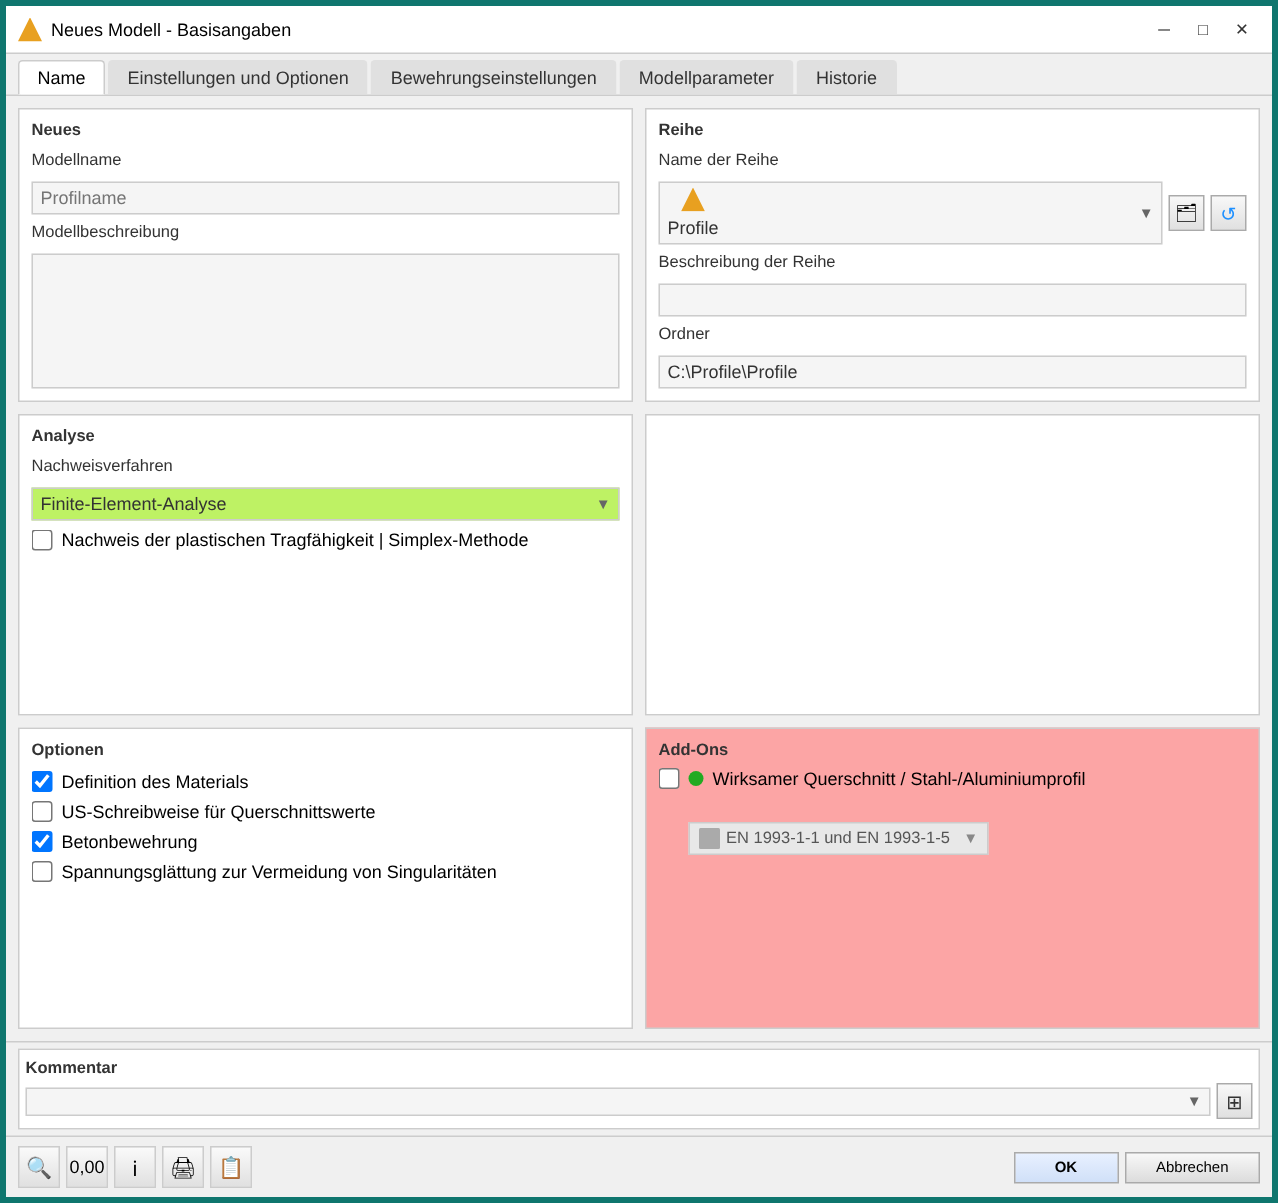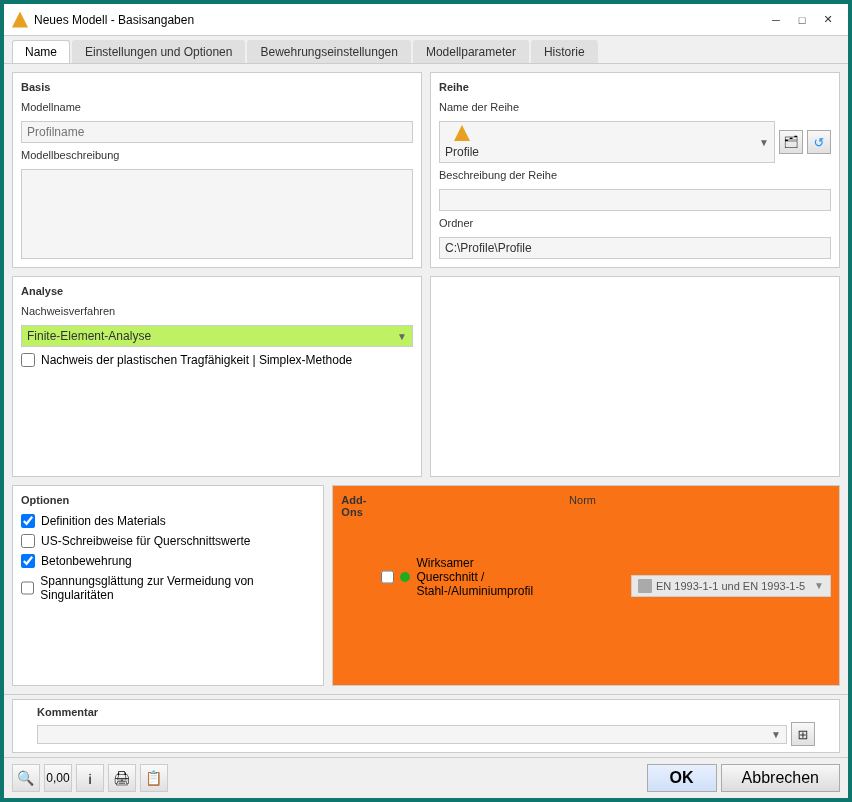--- a/index.html
+++ b/index.html
@@ -173,21 +173,21 @@
       cursor: pointer;
       display: flex;
       align-items: center;
       justify-content: center;
       font-size: 12px;
       flex-shrink: 0;
     }
 
     .checkbox-row {
       display: flex;
-      align-items: center;
+      align-items: flex-end;
       gap: 6px;
       font-size: 12px;
     }
     .checkbox-row input[type="checkbox"] {
       width: 14px;
       height: 14px;
       cursor: pointer;
     }
 
     .dropdown-select {
@@ -272,21 +272,21 @@
       justify-content: center;
       font-size: 14px;
     }
 
     .spacer { flex: 1; }
 
     .action-btn {
       padding: 4px 20px;
       border: 1px solid #aaa;
       background: linear-gradient(to bottom, #f8f8f8, #dcdcdc);
-      font-size: 16px;
+      font-size: 10px;
       cursor: pointer;
       min-width: 70px;
     }
     .action-btn.primary {
       background: linear-gradient(to bottom, #e8f0ff, #d0e0f8);
       font-weight: bold;
     }
 
     .kommentar-label {
       font-size: 11px;
@@ -318,25 +318,26 @@
       background: #fff;
       border: 1px solid #ccc;
       padding: 8px;
       display: flex;
       flex-direction: column;
       gap: 6px;
     }
 
     .addons-panel-container {
       flex: 1;
-      background: #f97316;
+      background: #fca5a5;
       border: 1px solid #ccc;
       padding: 8px;
       display: flex;
-      gap: 15px;
+      flex-direction: column;
+      gap: 4px;
     }
   </style>
 </head>
 <body>
 
 <div class="window">
 
   <div class="titlebar">
     <div class="titlebar-icon"></div>
     <span class="titlebar-title">Neues Modell - Basisangaben</span>
@@ -353,21 +354,21 @@
     <div class="tab">Bewehrungseinstellungen</div>
     <div class="tab">Modellparameter</div>
     <div class="tab">Historie</div>
   </div>
 
   <div class="content">
 
     <div style="display:flex; gap:8px;">
 
       <div class="panel">
-        <div class="panel-title">Basis</div>
+        <div class="panel-title">Neues</div>
         <div class="field-label">Modellname</div>
         <input class="text-input" type="text" placeholder="Profilname" style="">
         <div class="field-label">Modellbeschreibung</div>
         <textarea class="textarea-input" style="height: 60px;"></textarea>
       </div>
 
       <div class="panel">
         <div class="panel-title">Reihe</div>
         <div class="field-label">Name der Reihe</div>
         <div class="select-row">
@@ -433,37 +434,36 @@
         </div>
       </div>
 
       <div class="addons-panel-container">
         <div class="panel-title">Add-Ons</div>
         <div class="addon-row">
           <input type="checkbox" style="">
           <span class="green-dot"></span>
           <label>Wirksamer Querschnitt / Stahl-/Aluminiumprofil</label>
         </div>
-        <div class="norm-label">Norm</div>
         <div class="norm-select">
           <div class="norm-dropdown">
             <span style="display:inline-flex;align-items:center;gap:4px;">
               <span style="width:14px;height:14px;background:#aaa;display:inline-block;border-radius:1px;"></span>
               <span>EN 1993-1-1 und EN 1993-1-5</span>
             </span>
             <span style="font-size:10px;color:#888;">▼</span>
           </div>
         </div>
       </div>
     </div>
 
   </div>
 
   <div style="background:#f0f0f0; padding:4px 8px; border-top:1px solid #ccc; flex-shrink:0;">
-    <div style="background:#fff; border:1px solid #ccc; padding:6px 24px;">
+    <div style="background:#fff; border:1px solid #ccc; padding:6px 4px;">
       <div class="kommentar-label">Kommentar</div>
       <div class="kommentar-input-row">
         <div class="kommentar-input" style="display:flex;align-items:center;justify-content:space-between;cursor:pointer;">
           <span style="margin-left:auto;font-size:10px;color:#666;">▼</span>
         </div>
         <button class="icon-btn" title="Add">
           <span style="font-size:13px;color:#333;">⊞</span>
         </button>
       </div>
     </div>

